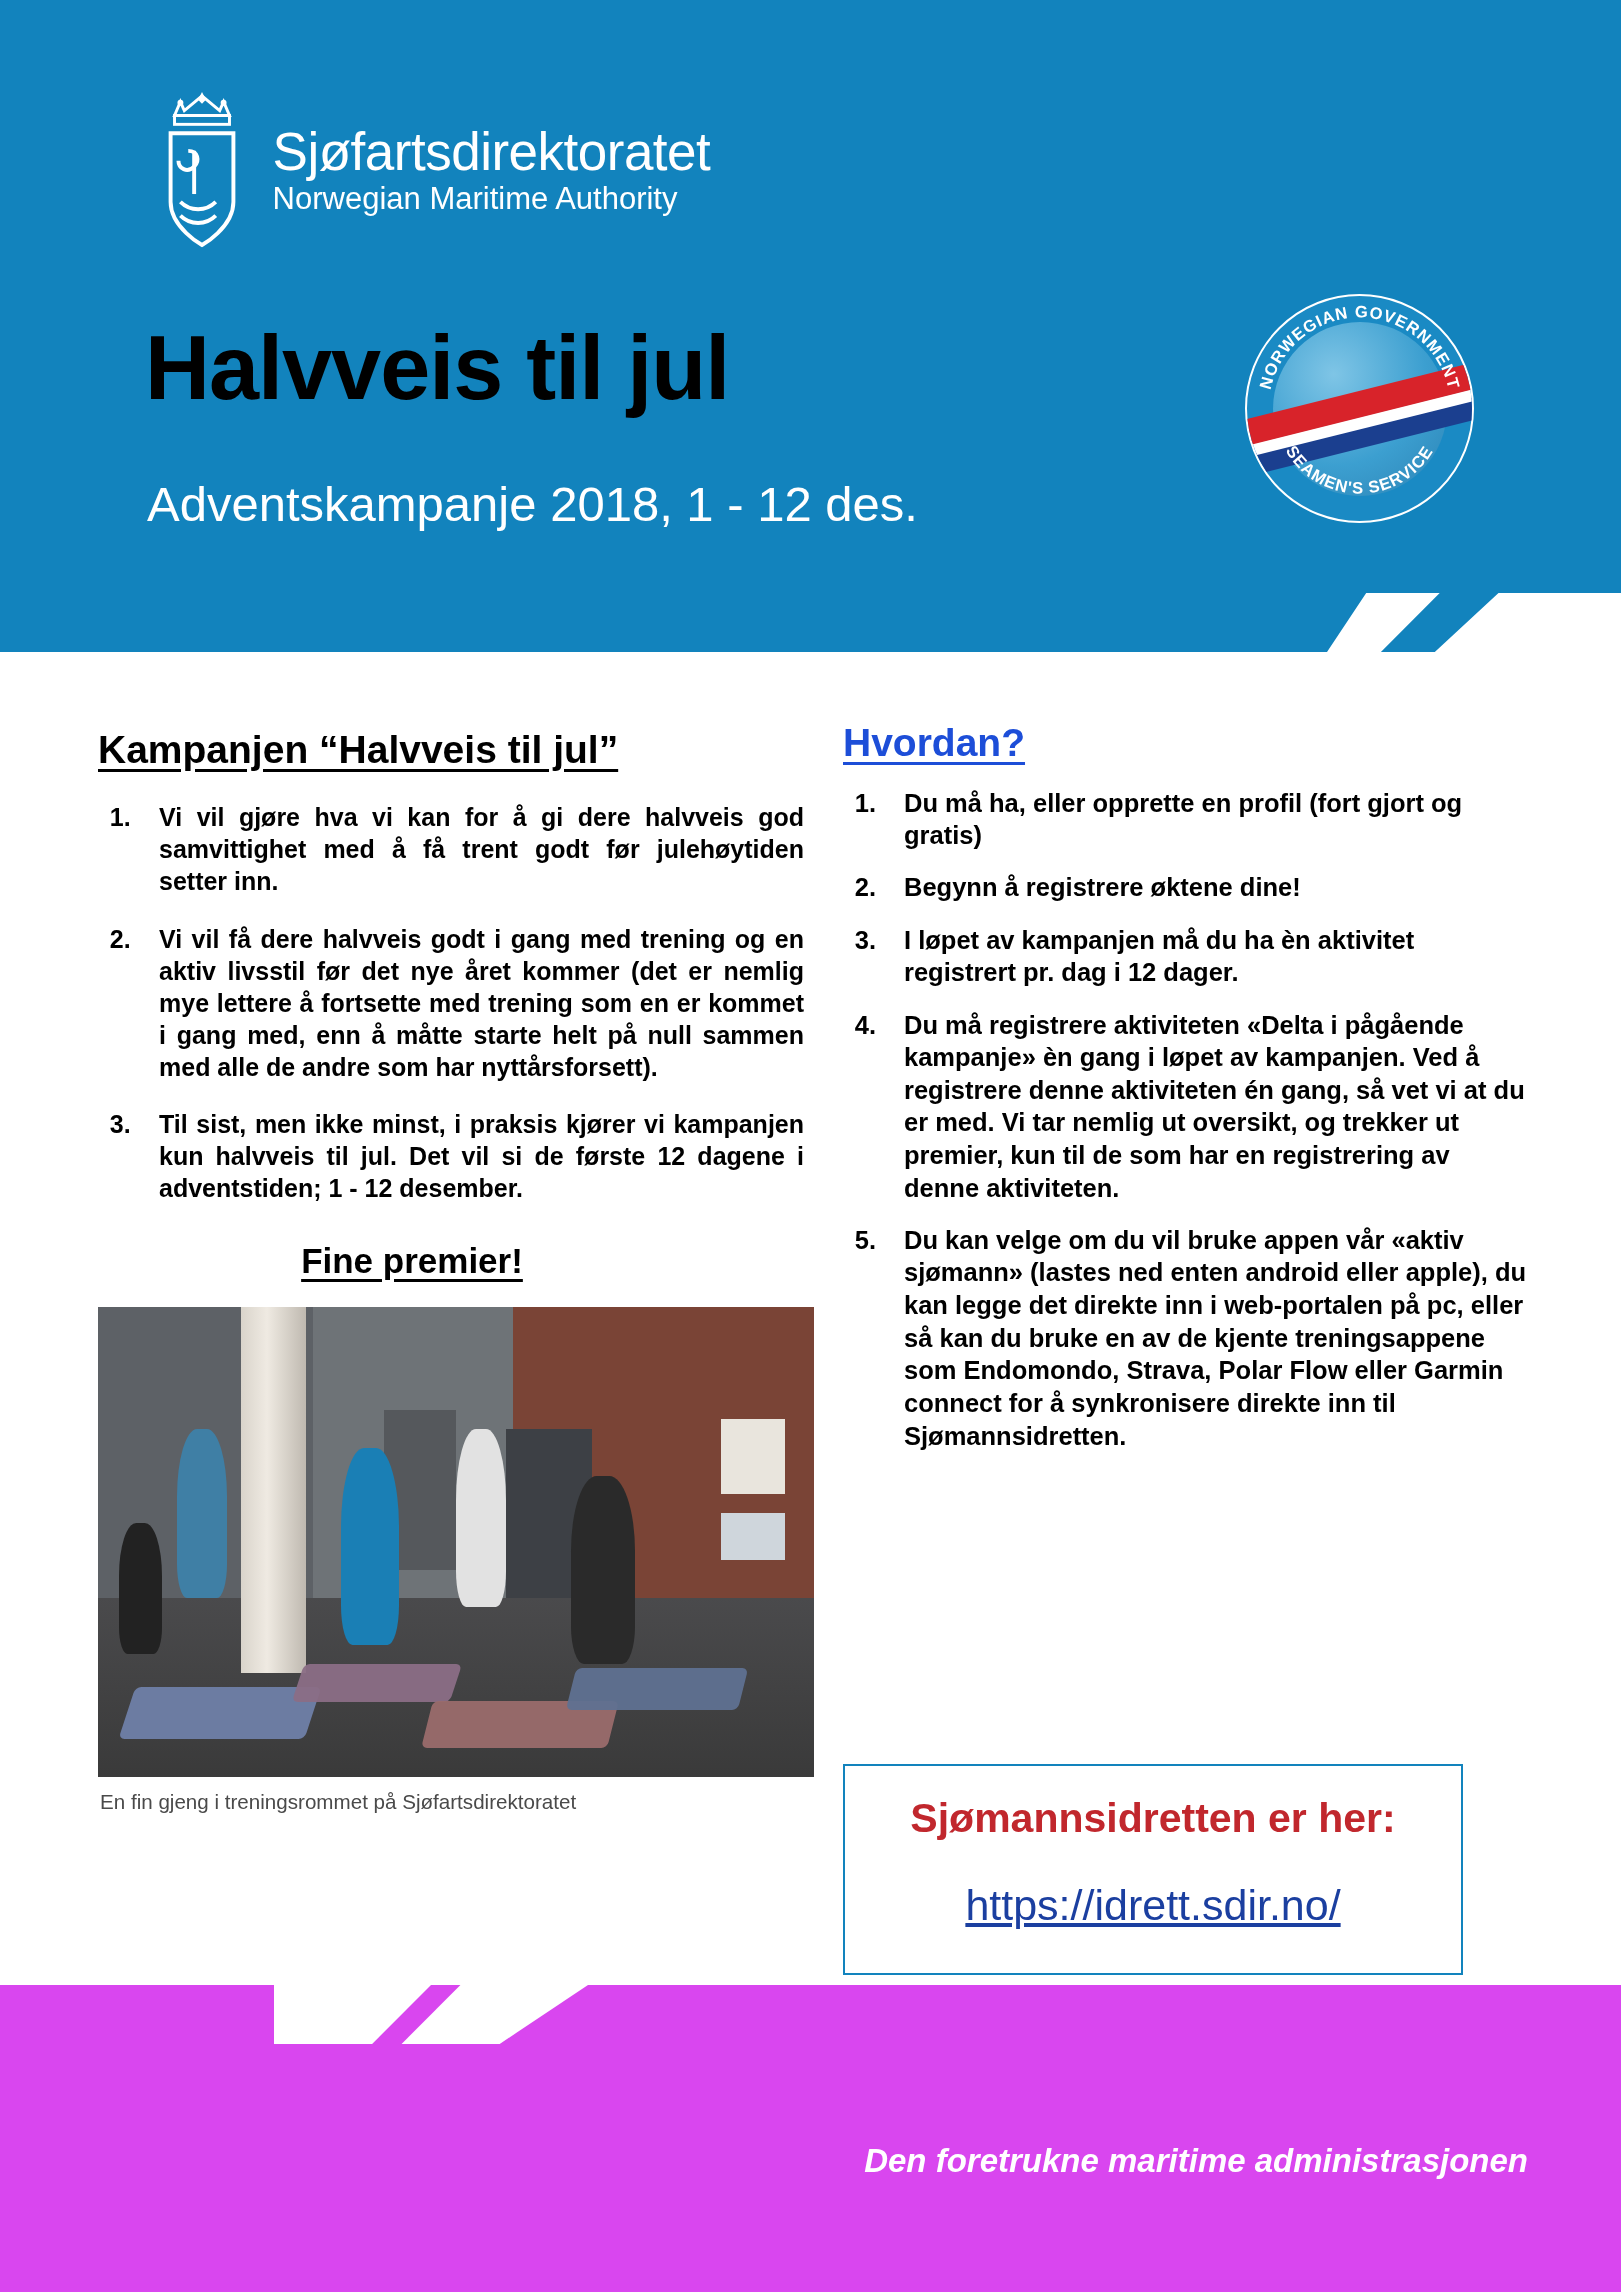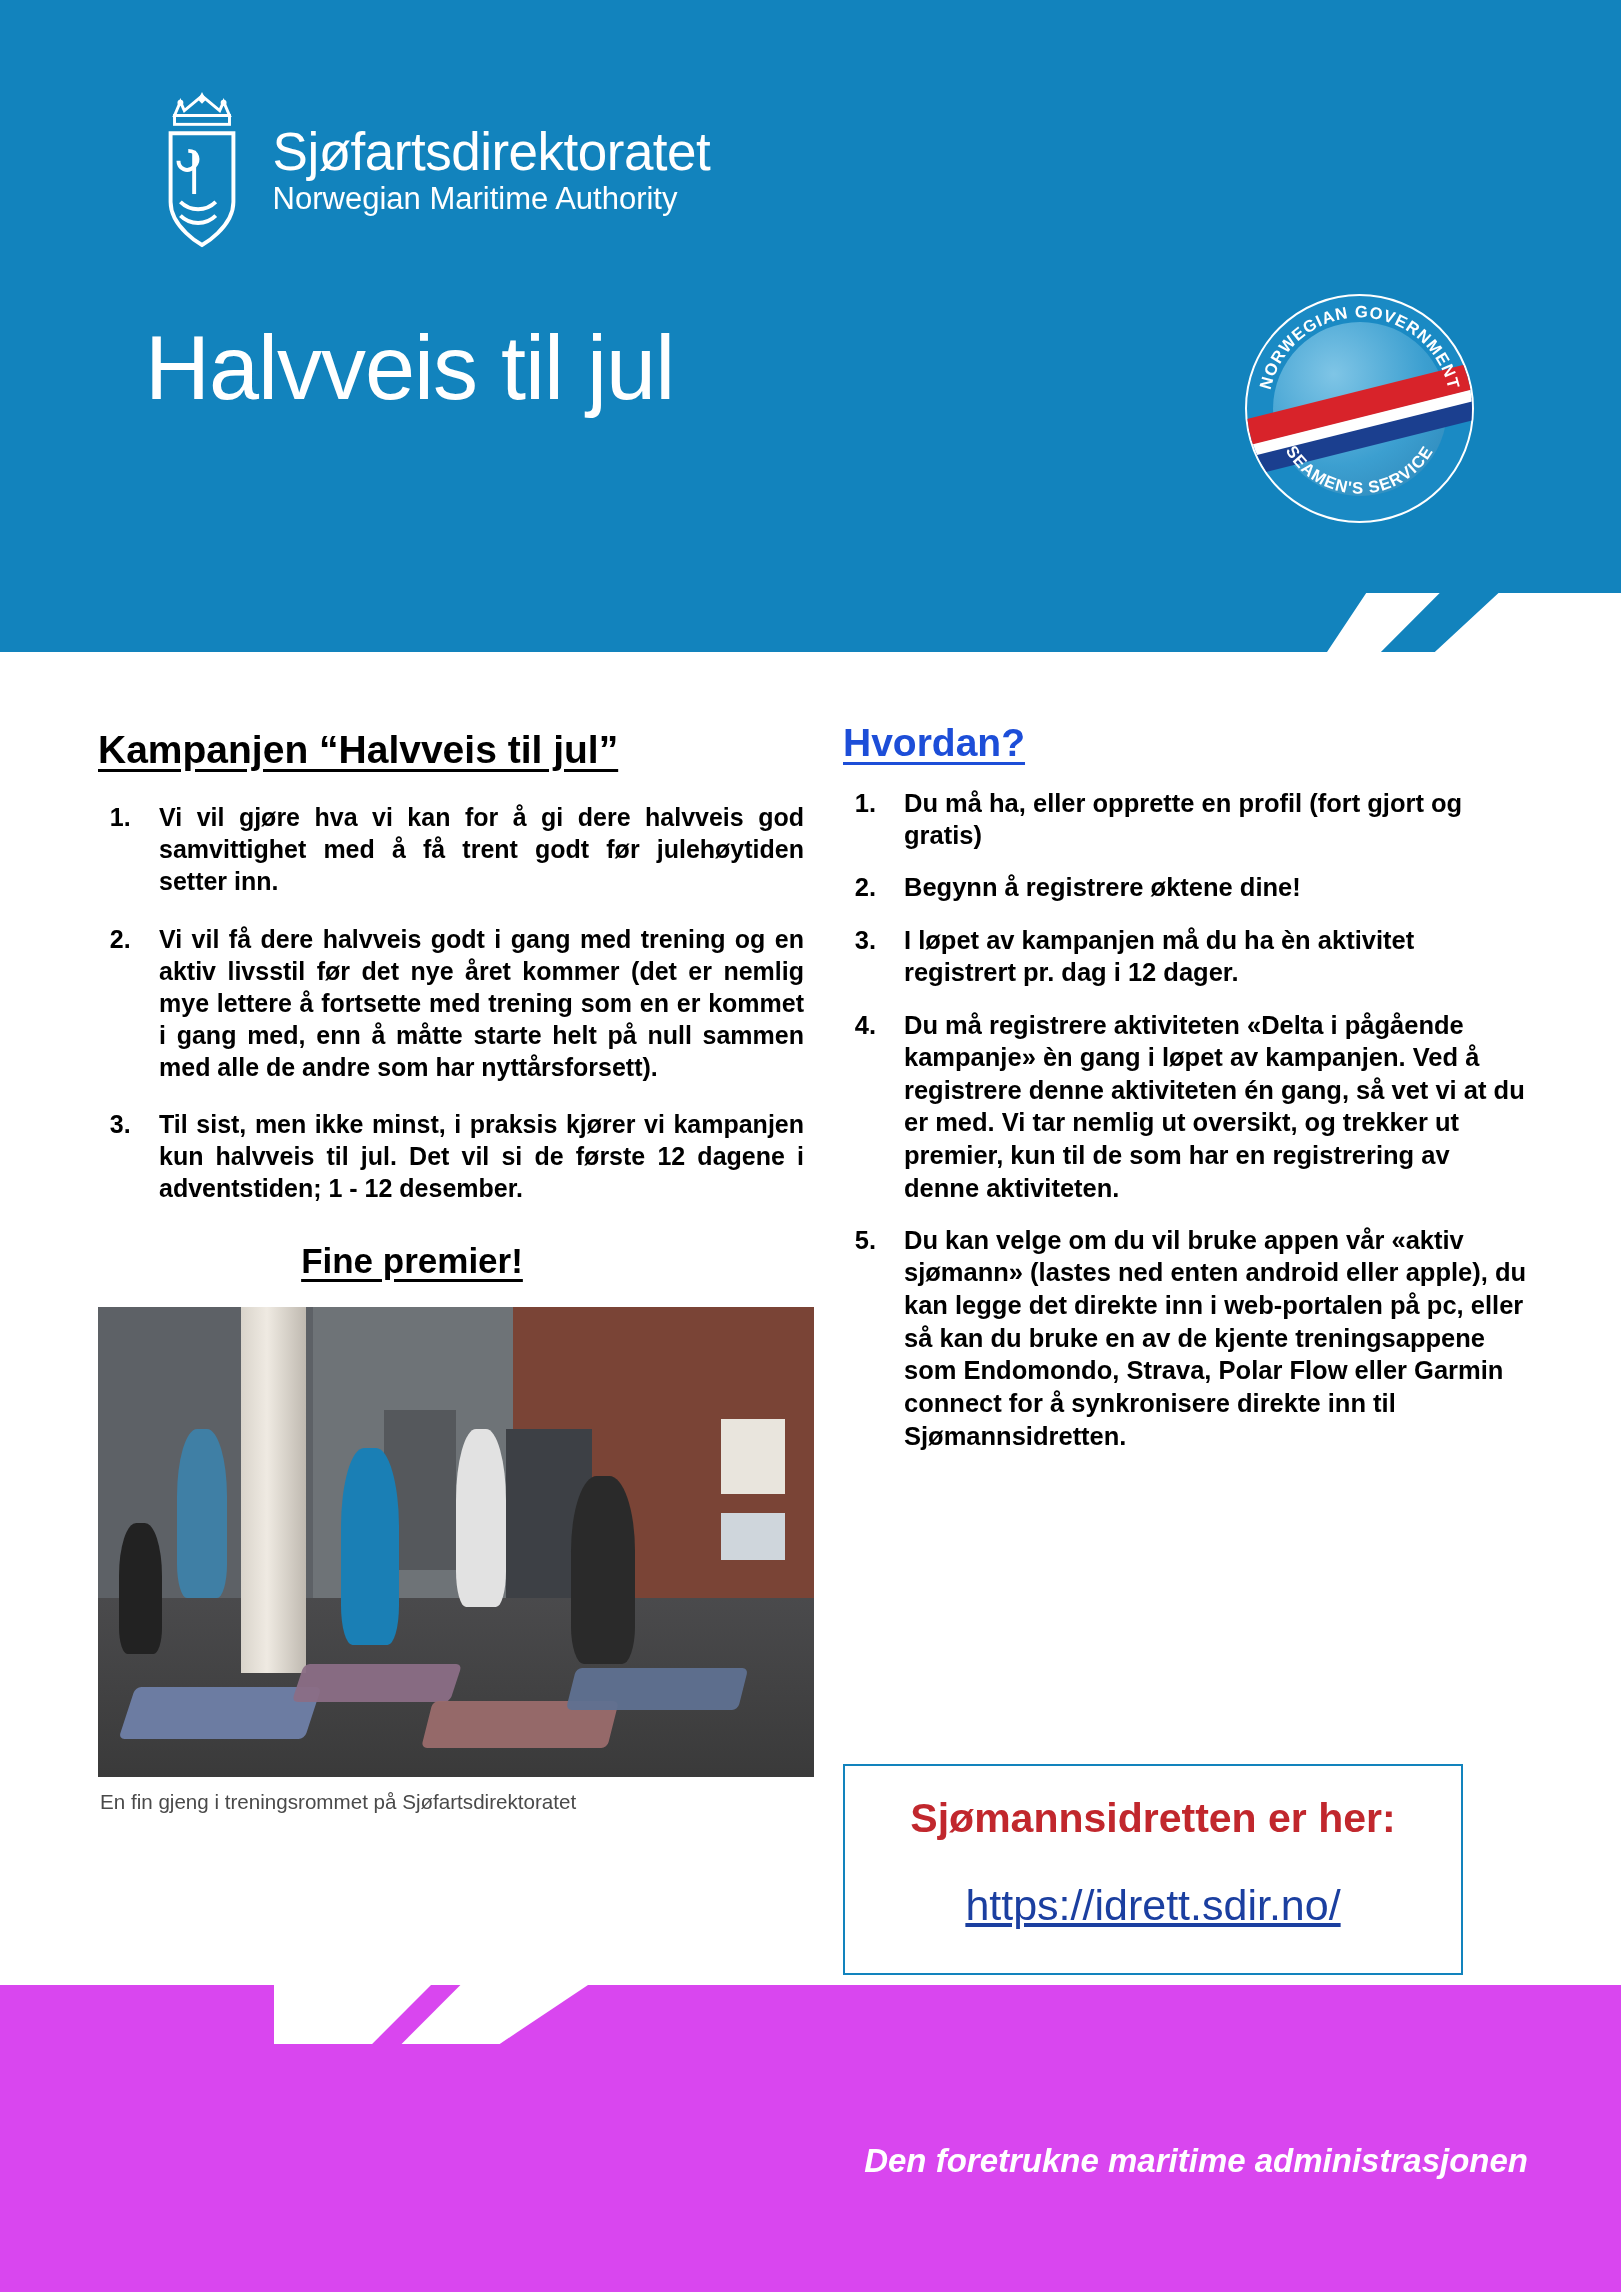--- a/index.html
+++ b/index.html
@@ -50,23 +50,23 @@
   }
   .logo-sub {
     font-size: 31px;
     font-weight: 300;
   }
 
   .poster-title {
     position: absolute;
     left: 145px;
     top: 323px;
-    color: #ffffff;
+    color: #000000;
     font-size: 90px;
-    font-weight: 400;
+    font-weight: 700;
     letter-spacing: -1px;
     line-height: 1;
   }
   .poster-subtitle {
     position: absolute;
     left: 147px;
     top: 480px;
     color: #ffffff;
     font-size: 49px;
     font-weight: 400;
@@ -350,20 +350,21 @@
         <path d="M32 132 c10 10 26 10 36 0" fill="none" stroke="#ffffff" stroke-width="4"></path>
       </svg>
     </div>
     <div class="logo-text-wrap">
       <div class="logo-title">Sjøfartsdirektoratet</div>
       <div class="logo-sub">Norwegian Maritime Authority</div>
     </div>
   </div>
 
   <div class="poster-title">Halvveis til jul</div>
+  <div class="poster-subtitle">Adventskampanje 2018, 1 - 12 des.</div>
 
   <div class="seal">
     <div class="globe"></div>
     <div class="stripe-blue"></div>
     <div class="stripe-white"></div>
     <div class="stripe-red"></div>
     <svg class="seal-ring-text" viewBox="0 0 230 230">
       <defs>
         <path id="arcTop" d="M 22 115 A 93 93 0 0 1 208 115"></path>
         <path id="arcBot" d="M 28 115 A 87 87 0 0 0 202 115"></path>

